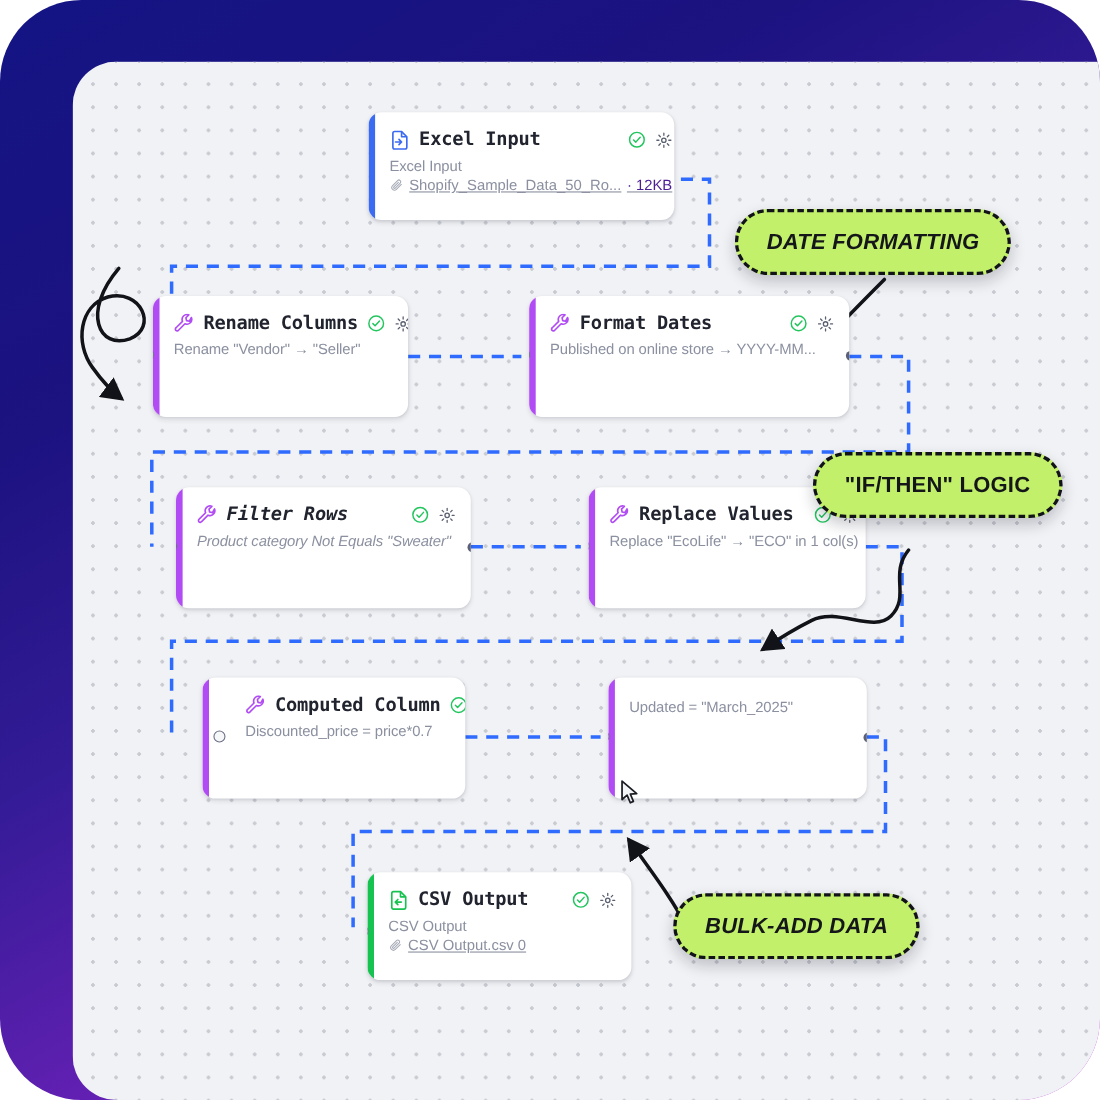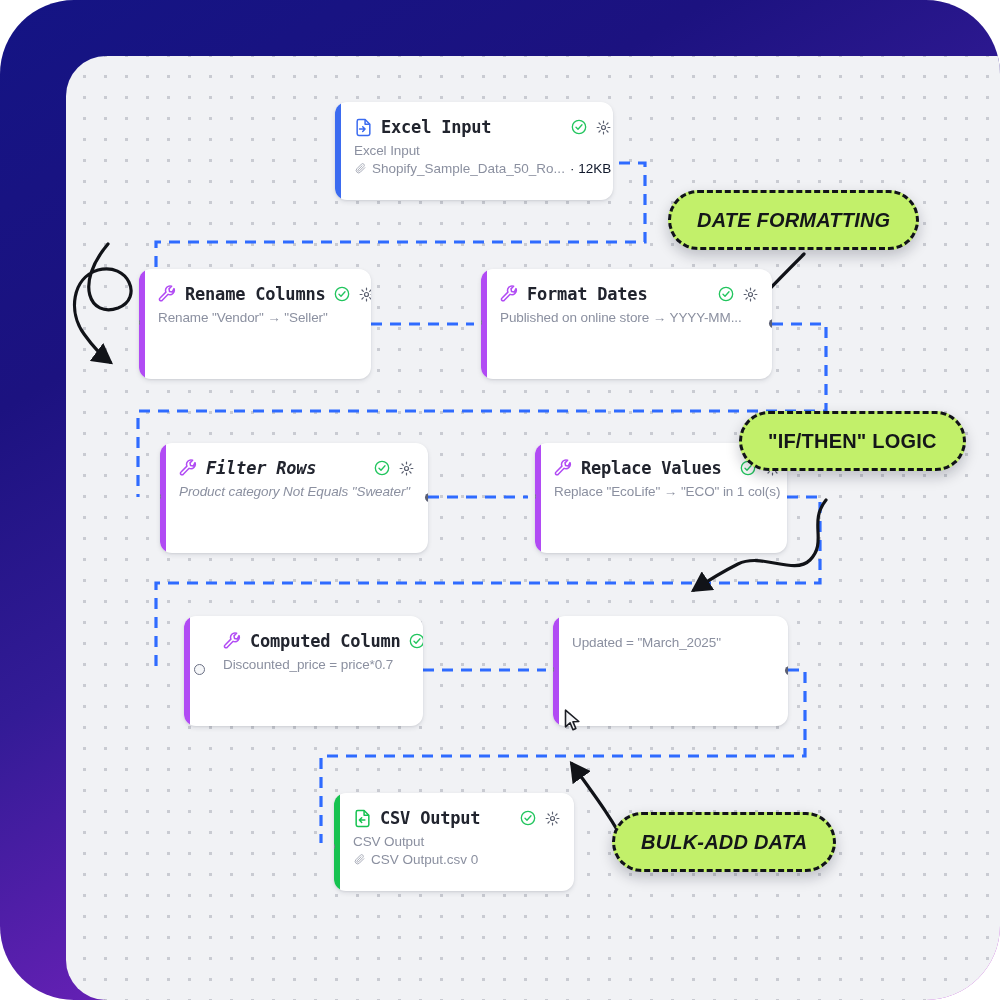--- a/index.html
+++ b/index.html
@@ -81,23 +81,24 @@
     white-space: nowrap;
     overflow: hidden;
     letter-spacing: -.1px;
   }
   .node-file {
     margin-top: 3px;
     font-size: 13.5px;
     color: #8b90a0;
     display: flex; align-items: center; gap: 5px;
     white-space: nowrap;
+    text-decoration: underline;
   }
   .clip { width: 13px; height: 13px; flex:0 0 13px; display:block; opacity:.75; }
-  .meta { color:#0f172a; }
+  .meta { color:#4c1d95; }
 
   
   .port {
     position: absolute;
     width: 11px; height: 11px;
     border-radius: 50%;
     background: #f6f7f9;
     border: 1.7px solid #6b7084;
   }
   .port.in  { left: -11px; }

